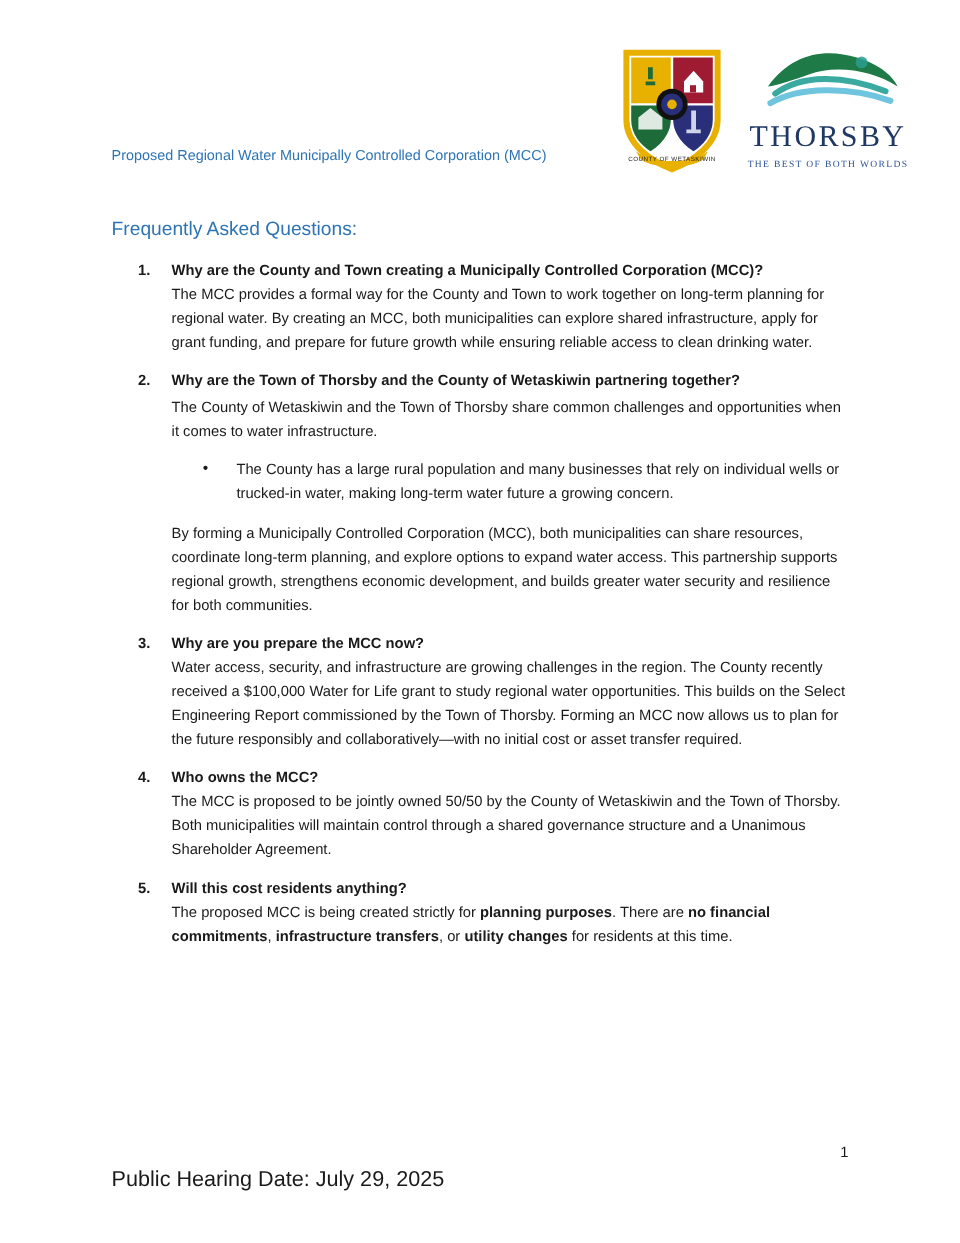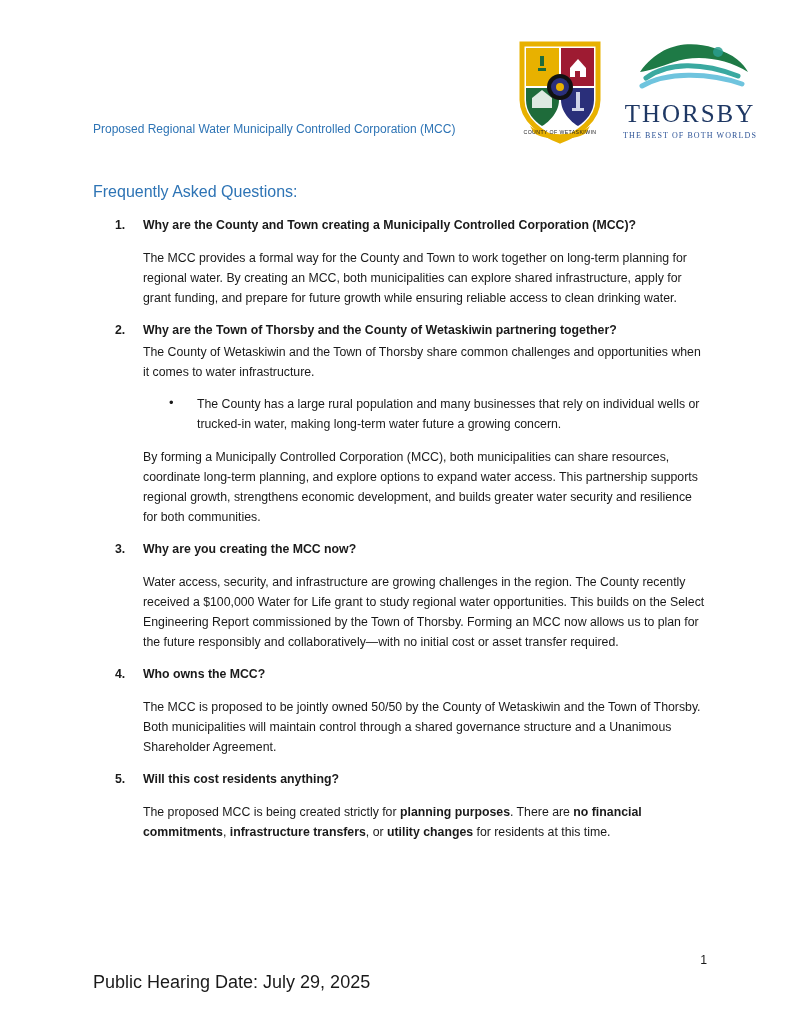--- a/index.html
+++ b/index.html
@@ -101,21 +101,20 @@
     font-weight: bold;
     font-size: 12.3px;
   }
   .qtext {
     margin-left: 50px;
     font-weight: bold;
     font-size: 12.3px;
   }
   .para {
     margin-left: 50px;
-    margin-top: 13px;
     text-align: left;
   }
   .para.tight { margin-top: 2px; }
   .bullets {
     margin: 12px 0 0 0;
     padding: 0;
     list-style: none;
   }
   .bullets li {
     position: relative;
@@ -209,21 +208,21 @@
         <div class="qtext">Why are the Town of Thorsby and the County of Wetaskiwin partnering together?</div>
         <div class="para tight">The County of Wetaskiwin and the Town of Thorsby share common challenges and opportunities when it comes to water infrastructure.</div>
         <ul class="bullets">
           <li>The County has a large rural population and many businesses that rely on individual wells or trucked-in water, making long-term water future a growing concern.</li>
         </ul>
         <div class="para">By forming a Municipally Controlled Corporation (MCC), both municipalities can share resources, coordinate long-term planning, and explore options to expand water access. This partnership supports regional growth, strengthens economic development, and builds greater water security and resilience for both communities.</div>
       </div>
 
       <div class="qitem">
         <span class="qnum">3.</span>
-        <div class="qtext">Why are you creating the MCC now?</div>
+        <div class="qtext">Why are you prepare the MCC now?</div>
         <div class="para">Water access, security, and infrastructure are growing challenges in the region. The County recently received a $100,000 Water for Life grant to study regional water opportunities. This builds on the Select Engineering Report commissioned by the Town of Thorsby. Forming an MCC now allows us to plan for the future responsibly and collaboratively—with no initial cost or asset transfer required.</div>
       </div>
 
       <div class="qitem">
         <span class="qnum">4.</span>
         <div class="qtext">Who owns the MCC?</div>
         <div class="para">The MCC is proposed to be jointly owned 50/50 by the County of Wetaskiwin and the Town of Thorsby. Both municipalities will maintain control through a shared governance structure and a Unanimous Shareholder Agreement.</div>
       </div>
 
       <div class="qitem">

